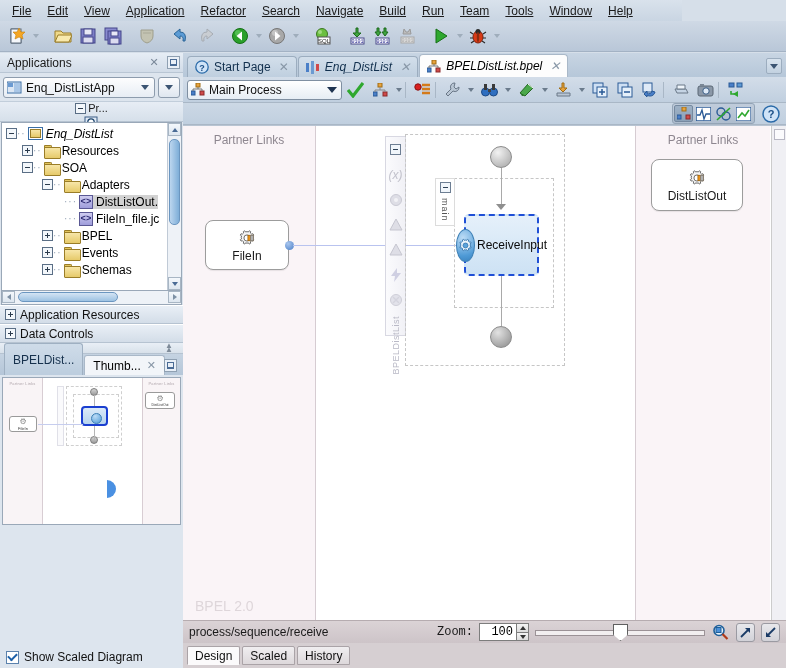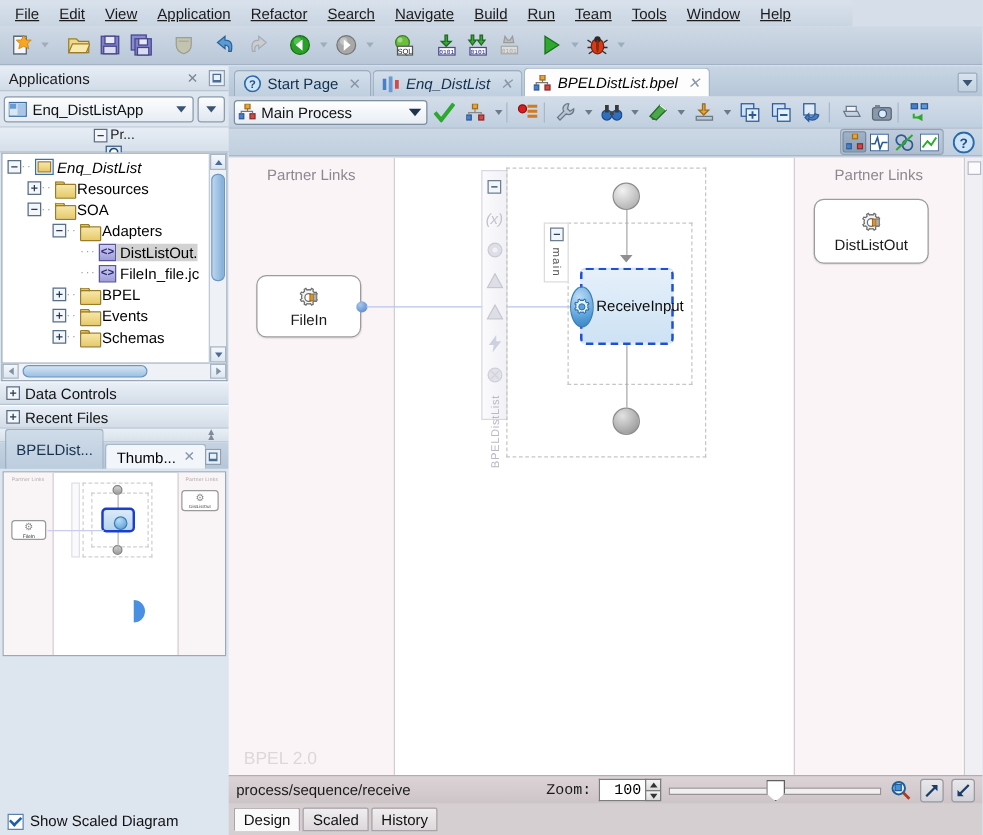--- a/index.html
+++ b/index.html
@@ -684,25 +684,25 @@
       </div>
     </div>
     <div class="hsb">
       <div class="al"></div>
       <div class="thumb"></div>
       <div class="ar"></div>
     </div>
 
     <div class="acc">
       <span class="plusbox"></span>
-      <span>Data Controls</span>
+      <span>Application Resources</span>
     </div>
     <div class="acc">
       <span class="plusbox"></span>
-      <span>Recent Files</span>
+      <span>Data Controls</span>
     </div>
     <div class="resizer">▲<br>▲</div>
 
     <div class="thumbdock">
       <div class="dtabs">
         <div class="dtab">
           <span>BPELDist...</span>
         </div>
         <div class="dtab active">
           <span>Thumb...</span>

